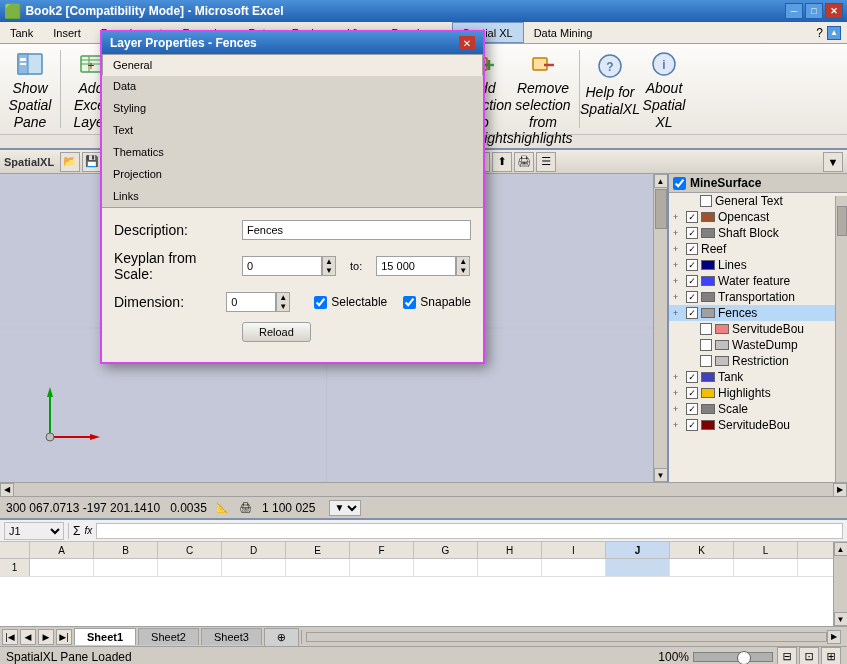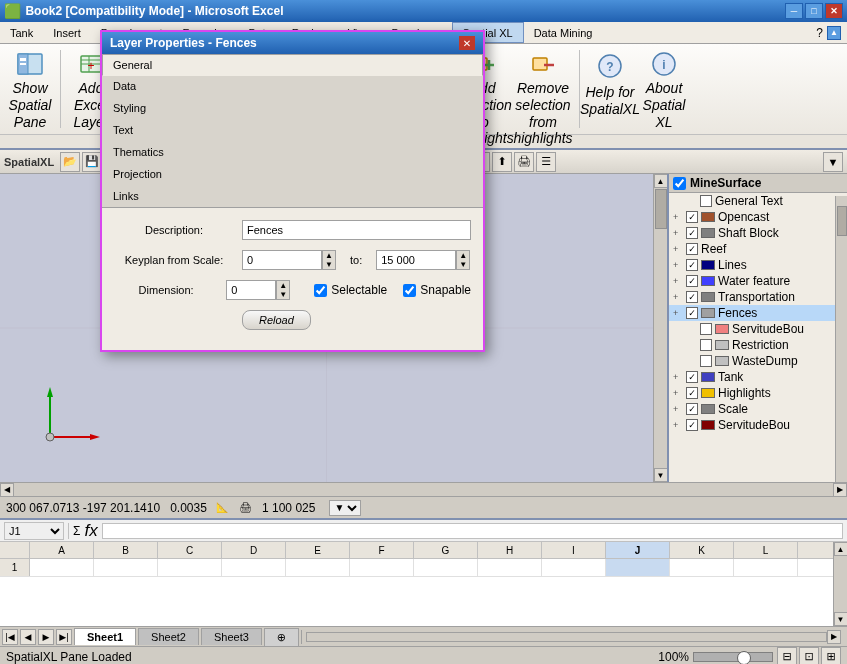--- a/index.html
+++ b/index.html
@@ -345,22 +345,22 @@
       padding: 12px;
     }
     .form-row {
       display: flex;
       align-items: center;
       margin-bottom: 10px;
       gap: 8px;
     }
     .form-label {
       width: 120px;
-      font-size: 11px;
-      text-align: center;
+      font-size: 14px;
+      text-align: left;
     }
     .form-input {
       flex: 1;
       border: 1px solid #a0a0a0;
       padding: 2px 4px;
       font-size: 11px;
       background: white;
       height: 20px;
     }
     .form-input-num {
@@ -417,24 +417,23 @@
     .dialog-btn.ok-btn {
       background: linear-gradient(to bottom, #c0d8f8, #a0b8e0);
       border: 2px solid #7090c0;
     }
     .reload-btn {
       padding: 3px 16px;
       background: linear-gradient(to bottom, #f8f8f8, #d8d4cc);
       border: 1px solid #a0a0a0;
       cursor: pointer;
       font-size: 11px;
-      border-radius: 8px;
+      border-radius: 3px;
       margin-left: 128px;
       margin-bottom: 8px;
-      font-style: italic;
     }
 
     
     .horiz-scrollbar {
       height: 14px;
       background: #d0ccc4;
       border-top: 1px solid #a0a0a0;
       display: flex;
       align-items: center;
     }
@@ -772,28 +771,28 @@
             <span class="layer-expand"></span>
             <div class="layer-checkbox"></div>
             <div class="layer-color" style="background:#f08080;"></div>
             <span>ServitudeBou</span>
           </div>
 
           <div class="layer-item layer-sub">
             <span class="layer-expand"></span>
             <div class="layer-checkbox"></div>
             <div class="layer-color" style="background:#c0c0c0;"></div>
-            <span>Restriction</span>
+            <span>WasteDump</span>
           </div>
 
           <div class="layer-item layer-sub">
             <span class="layer-expand"></span>
             <div class="layer-checkbox"></div>
             <div class="layer-color" style="background:#c0c0c0;"></div>
-            <span>WasteDump</span>
+            <span>Restriction</span>
           </div>
 
           <div class="layer-item">
             <span class="layer-expand">+</span>
             <div class="layer-checkbox">✓</div>
             <div class="layer-color" style="background:#4040c0;"></div>
             <span>Tank</span>
           </div>
 
           <div class="layer-item">
@@ -845,21 +844,21 @@
   </div>
 
   <div class="excel-area">
 
     <div class="excel-formula-bar">
       <select style="width:60px; height:18px; font-size:11px; border:1px solid #c0c0c0;">
         <option>J1</option>
       </select>
       <div style="width:1px; height:16px; background:#c0c0c0;"></div>
       <span style="font-size:12px;">Σ</span>
-      <span style="font-size:17px; font-style:italic;">fx</span>
+      <span style="font-size:10px; font-style:italic;">fx</span>
       <input class="formula-input" value="" style="">
     </div>
 
     <div style="display:flex; flex:1; overflow:hidden;">
       <div style="flex:1; display:flex; flex-direction:column;">
 
         <div class="excel-grid-header">
           <div class="row-header-col"></div>
           <div class="col-header">A</div>
           <div class="col-header">B</div>

